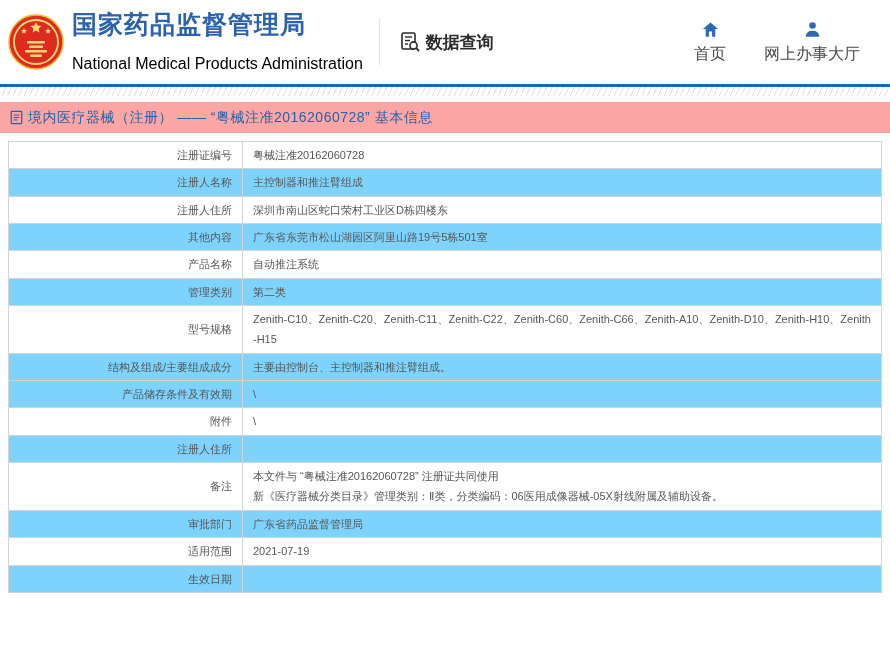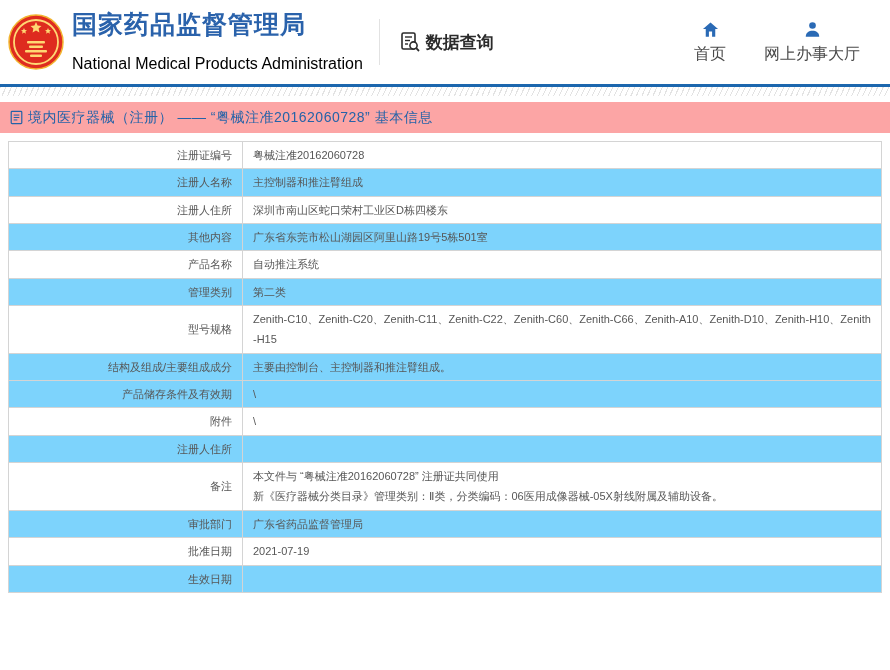--- a/index.html
+++ b/index.html
@@ -164,21 +164,21 @@
           <tr>
             <td class="label">备注</td>
             <td class="value">本文件与 “粤械注准20162060728” 注册证共同使用
 新《医疗器械分类目录》管理类别：Ⅱ类，分类编码：06医用成像器械-05X射线附属及辅助设备。</td>
           </tr>
           <tr class="alt">
             <td class="label">审批部门</td>
             <td class="value">广东省药品监督管理局</td>
           </tr>
           <tr>
-            <td class="label">批准日期</td>
+            <td class="label">适用范围</td>
             <td class="value">2021-07-19</td>
           </tr>
           <tr class="alt">
             <td class="label">生效日期</td>
             <td class="value"></td>
           </tr>
         </tbody>
     </table>
   </div>
 

